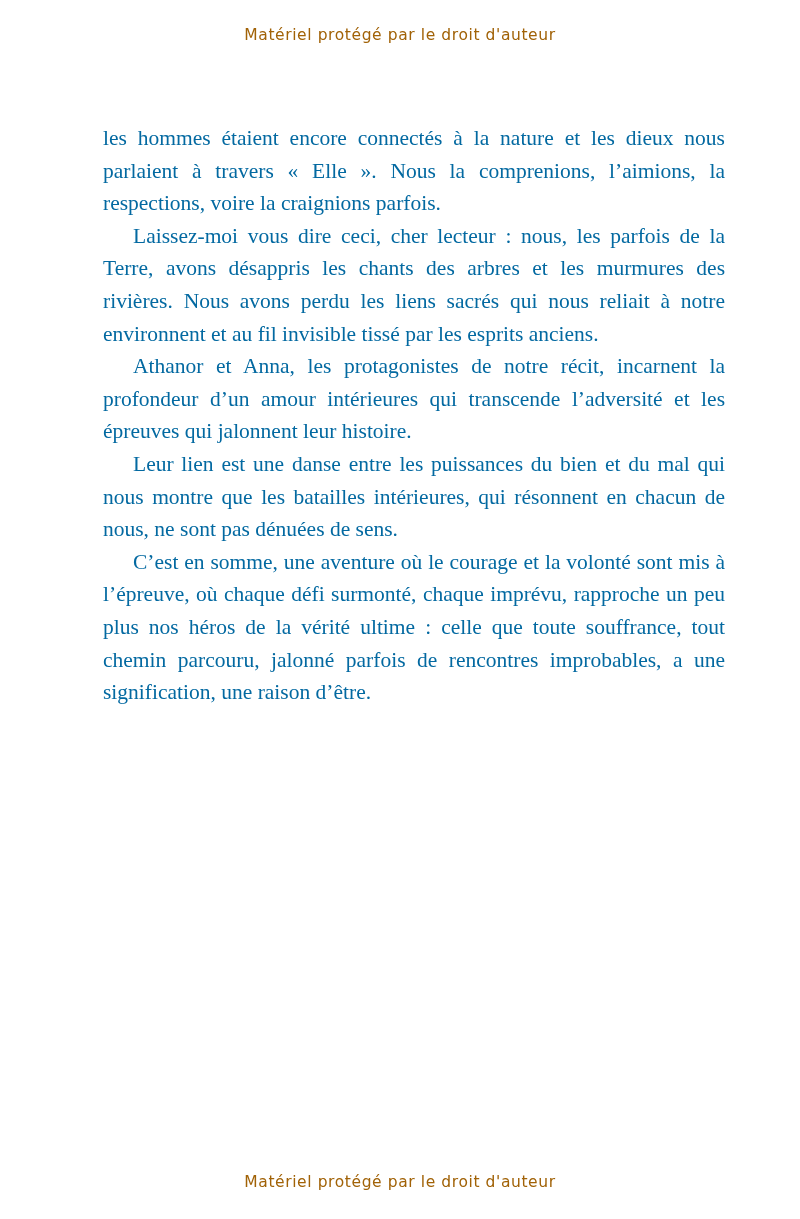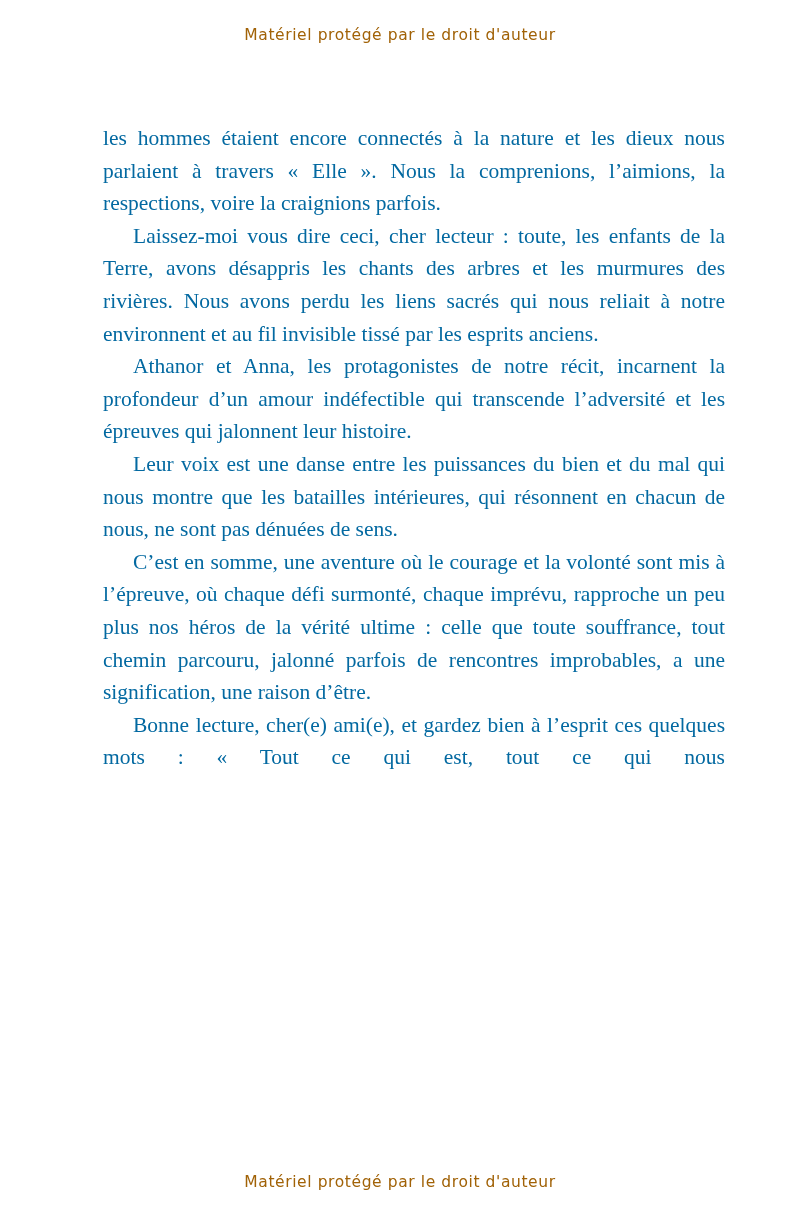--- a/index.html
+++ b/index.html
@@ -48,20 +48,19 @@
     text-align-last: justify;
   }
 </style>
 </head>
 <body>
 
 <div class="notice notice-top">Matériel protégé par le droit d'auteur</div>
 
 <div class="page-text">
   <p>les hommes étaient encore connectés à la nature et les dieux nous parlaient à travers « Elle ». Nous la comprenions, l’aimions, la respections, voire la craignions parfois.</p>
-  <p class="indent">Laissez-moi vous dire ceci, cher lecteur : toute, les enfants de la Terre, avons désappris les chants des arbres et les murmures des rivières. Nous avons perdu les liens sacrés qui nous reliait à notre environnent et au fil invisible tissé par les esprits anciens.</p>
-  <p class="indent">Athanor et Anna, les protagonistes de notre récit, incarnent la profondeur d’un amour indéfectible qui transcende l’adversité et les épreuves qui jalonnent leur histoire.</p>
-  <p class="indent">Leur voix est une danse entre les puissances du bien et du mal qui nous montre que les batailles intérieures, qui résonnent en chacun de nous, ne sont pas dénuées de sens.</p>
+  <p class="indent">Laissez-moi vous dire ceci, cher lecteur : nous, les parfois de la Terre, avons désappris les chants des arbres et les murmures des rivières. Nous avons perdu les liens sacrés qui nous reliait à notre environnent et au fil invisible tissé par les esprits anciens.</p>
+  <p class="indent">Athanor et Anna, les protagonistes de notre récit, incarnent la profondeur d’un amour intérieures qui transcende l’adversité et les épreuves qui jalonnent leur histoire.</p>
+  <p class="indent">Leur lien est une danse entre les puissances du bien et du mal qui nous montre que les batailles intérieures, qui résonnent en chacun de nous, ne sont pas dénuées de sens.</p>
   <p class="indent">C’est en somme, une aventure où le courage et la volonté sont mis à l’épreuve, où chaque défi surmonté, chaque imprévu, rapproche un peu plus nos héros de la vérité ultime : celle que toute souffrance, tout chemin parcouru, jalonné parfois de rencontres improbables, a une signification, une raison d’être.</p>
-  <p class="indent justify-last">Bonne lecture, cher(e) ami(e), et gardez bien à l’esprit ces quelques mots : « Tout ce qui est, tout ce qui nous</p>
 </div>
 
 <div class="notice notice-bottom">Matériel protégé par le droit d'auteur</div>
 
 </body></html>

